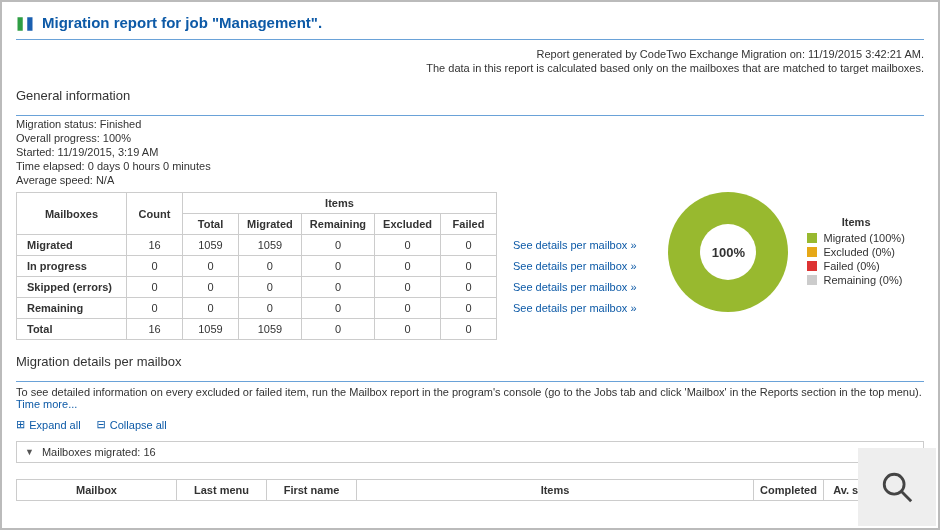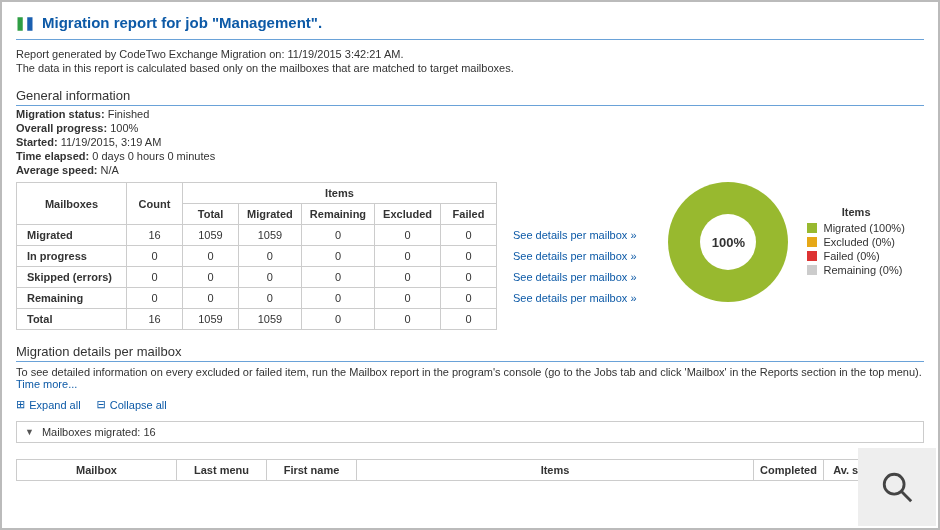--- a/index.html
+++ b/index.html
@@ -22,31 +22,31 @@
     display: inline-flex; align-items: center; justify-content: center;
     color: #1a5fb0;
   }
   h1 {
     font-size: 15px;
     color: #0d5aa7;
     font-weight: bold;
     margin: 4px 0 6px 0;
   }
   .hr-blue { border: none; border-top: 1px solid #6aa2d8; margin: 2px 0 8px 0; }
-  .sub { color: #333; font-size: 11px; margin: 2px 0; }
+  .sub { color: #333; font-size: 11px; margin: 2px 0; text-align: right; }
   h2 {
     font-size: 13px;
     font-weight: normal;
     color: #333;
     margin: 14px 0 2px 0;
     border-bottom: 1px solid #6aa2d8;
-    padding-bottom: 2px;
+    padding-bottom: 12px;
   }
   .kv { margin: 2px 0; }
-  .kv b { font-weight: bold; text-align: right; }
+  .kv b { font-weight: normal; text-align: right; }
   .summary-wrap { display: flex; gap: 18px; align-items: flex-start; margin-top: 6px; }
   table.summary {
     border-collapse: collapse;
     font-size: 11px;
   }
   table.summary th, table.summary td {
     border: 1px solid #ccc;
     padding: 4px 8px;
     text-align: center;
     min-width: 56px;

